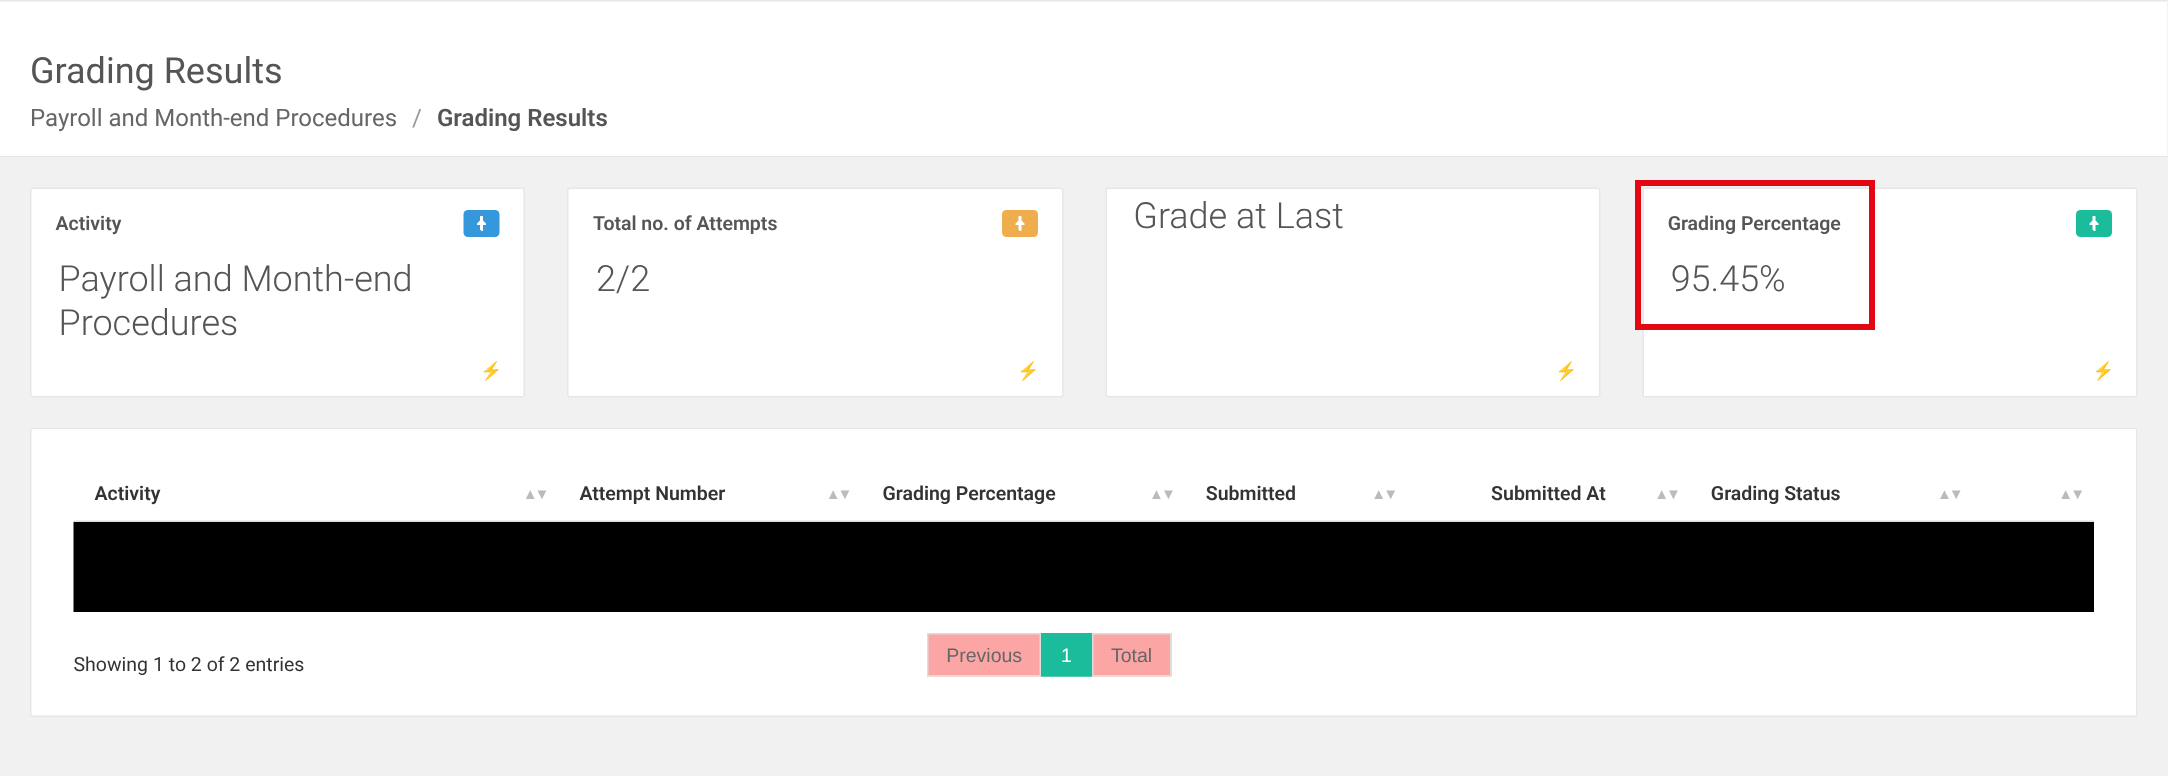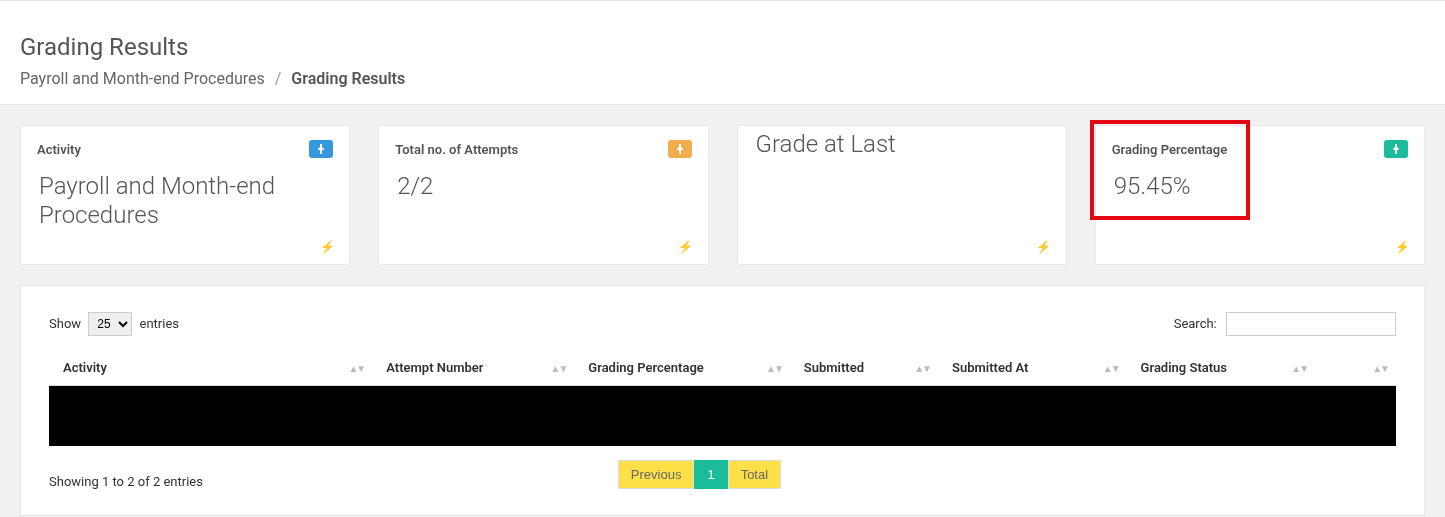--- a/index.html
+++ b/index.html
@@ -154,21 +154,21 @@
     color: #333;
   }
   .pager {
     display: flex;
     align-items: center;
     gap: 0;
     margin: 0 auto;
   }
   .pager-btn {
     border: 1px solid #ddd;
-    background: #fde047;
+    background: #fca5a5;
     color: #666;
     padding: 6px 12px;
     font-size: 13px;
     cursor: pointer;
   }
   .pager-btn.current {
     background: #1bbc9b;
     border-color: #1bbc9b;
     color: #fff;
   }
@@ -229,54 +229,41 @@
           </svg>
       </span>
     </div>
     <div class="card-value">95.45%</div>
     <span class="card-bolt bolt-teal">⚡</span>
   </div>
 
 </div>
 
 <div class="table-panel">
-  <div class="table-controls">
-    <div>
-      <span>Show</span>
-      <select class="len-select">
-        <option>25</option>
-      </select>
-      <span>entries</span>
-    </div>
-    <div>
-      <span>Search:</span>
-      <input type="text" class="search-input" style="">
-    </div>
-  </div>
 
   <table class="data">
     <thead>
       <tr>
         <th style="width:24%;">
           <span>Activity</span>
           <span class="sort-mark">▲▼</span>
         </th>
         <th style="width:15%;">
           <span>Attempt Number</span>
           <span class="sort-mark">▲▼</span>
         </th>
         <th style="width:16%;">
           <span>Grading Percentage</span>
           <span class="sort-mark">▲▼</span>
         </th>
         <th style="width:11%;">
           <span>Submitted</span>
           <span class="sort-mark">▲▼</span>
         </th>
-        <th style="width:14%;">
+        <th style="width:14%;text-align:center;">
           <span>Submitted At</span>
           <span class="sort-mark">▲▼</span>
         </th>
         <th style="width:14%;">
           <span>Grading Status</span>
           <span class="sort-mark">▲▼</span>
         </th>
         <th style="width:6%;">
           <span></span>
           <span class="sort-mark">▲▼</span>

